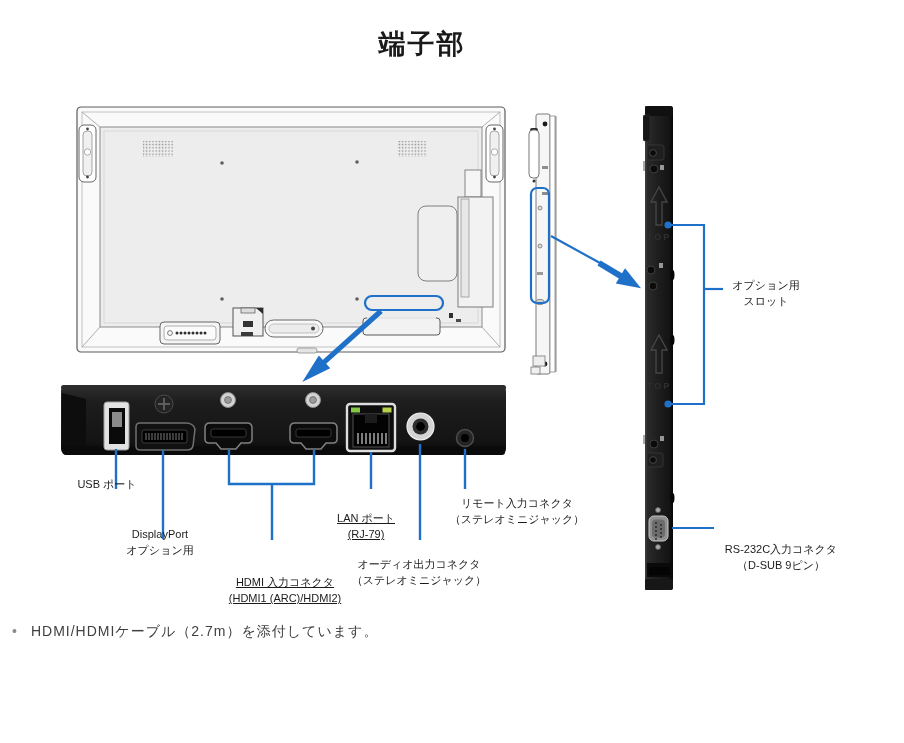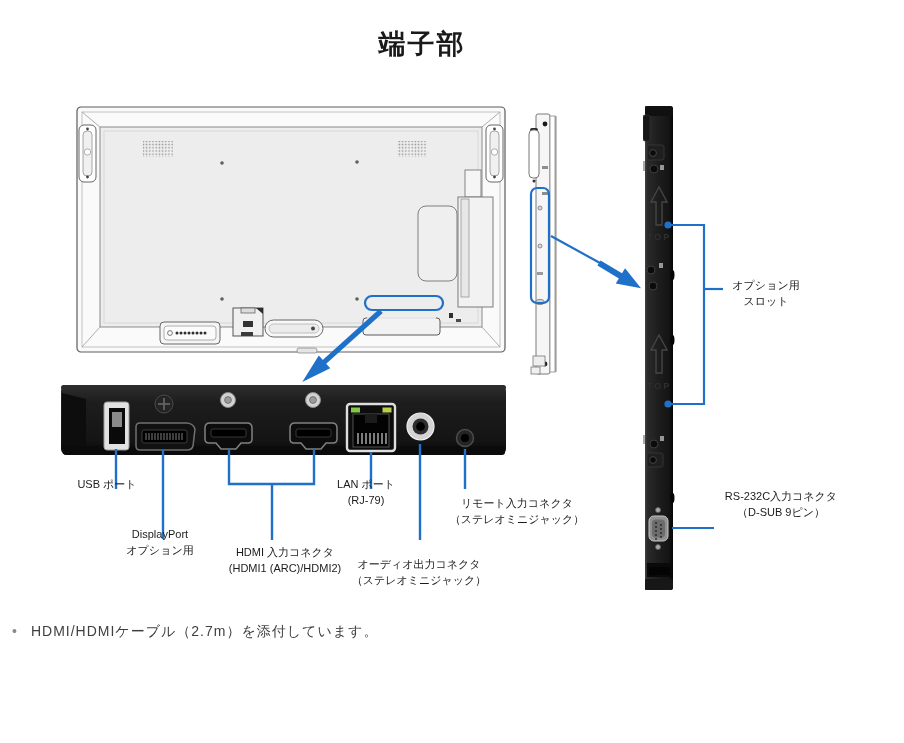--- a/index.html
+++ b/index.html
@@ -326,45 +326,45 @@
       <line x1="272" y1="484" x2="272" y2="540"></line>
       <line x1="371" y1="452" x2="371" y2="489"></line>
       <line x1="420" y1="444" x2="420" y2="540"></line>
       <line x1="465" y1="449" x2="465" y2="489"></line>
     </g>
   </svg>
 
   <div class="lbl" style="left:107px;top:476px;">
     <div>USB ポート</div>
   </div>
-  <div class="lbl" style="left:366px;top:476px;">
+  <div class="lbl" style="left:366px;top:510px;text-decoration:underline;">
     <div>LAN ポート</div>
     <div>(RJ-79)</div>
   </div>
   <div class="lbl" style="left:517px;top:495px;text-align:center;">
     <div>リモート入力コネクタ</div>
     <div>（ステレオミニジャック）</div>
   </div>
   <div class="lbl" style="left:160px;top:526px;">
     <div>DisplayPort</div>
     <div>オプション用</div>
   </div>
-  <div class="lbl" style="left:285px;top:544px;">
+  <div class="lbl" style="left:285px;top:574px;text-decoration:underline;">
     <div>HDMI 入力コネクタ</div>
     <div>(HDMI1 (ARC)/HDMI2)</div>
   </div>
   <div class="lbl" style="left:419px;top:556px;">
     <div>オーディオ出力コネクタ</div>
     <div>（ステレオミニジャック）</div>
   </div>
   <div class="lbl" style="left:766px;top:277px;">
     <div>オプション用</div>
     <div>スロット</div>
   </div>
-  <div class="lbl" style="left:781px;top:488px;">
+  <div class="lbl" style="left:781px;top:541px;">
     <div>RS-232C入力コネクタ</div>
     <div>（D-SUB 9ピン）</div>
   </div>
 
   <div id="footnote">
     <span class="bullet">•</span>
     <span class="txt">HDMI/HDMIケーブル（2.7m）を添付しています。</span>
   </div>
 
 </div>

